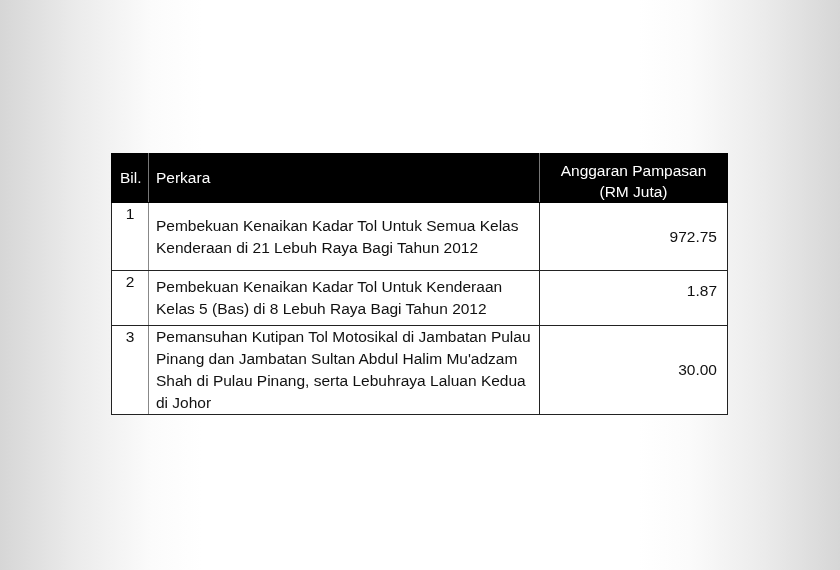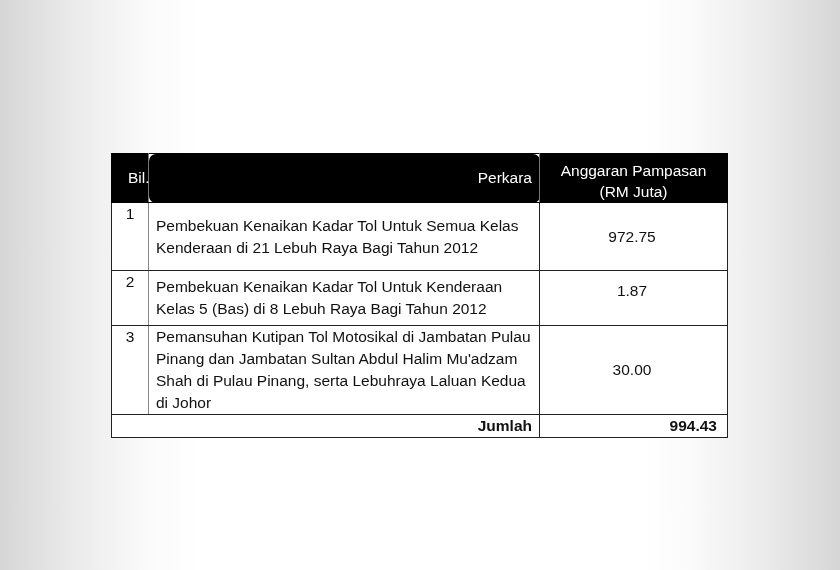--- a/index.html
+++ b/index.html
@@ -43,36 +43,36 @@
     }
     .doc-table thead th {
       background: #000;
       color: #fff;
       font-weight: normal;
       height: 43px;
       border-color: #000;
       border-right: 1px solid #777;
     }
     .doc-table thead th:last-child { border-right: 1px solid #000; }
-    .doc-table thead th.th-bil { text-align: right; padding: 0 16px; }
-    .doc-table thead th.th-perkara { text-align: right; border-radius: 7px; }
+    .doc-table thead th.th-bil { text-align: right; padding: 0 8px; }
+    .doc-table thead th.th-perkara { text-align: left; }
     .doc-table thead th.th-amount { text-align: center; line-height: 21px; padding-top: 5px; }
     .doc-table td.bil {
       text-align: center;
       vertical-align: top;
       padding-top: 2px;
       border-right: 1px solid #888;
     }
     .doc-table td.perkara {
       line-height: 22px;
       padding-top: 0;
       padding-bottom: 0;
     }
     .doc-table td.amount {
-      text-align: center;
+      text-align: right;
       padding-right: 10px;
       border-left: 1px solid #888;
     }
     .doc-table tbody tr.r1 td { height: 65px; }
     .doc-table tbody tr.r2 td { height: 43px; }
     .doc-table tbody tr.r3 td { height: 86px; }
     .doc-table tbody tr.r2 td.amount { vertical-align: top; padding-top: 11px; }
     .doc-table tr.total td {
       height: 22px;
       font-weight: bold;
@@ -106,18 +106,14 @@
     <tr class="r2">
       <td class="bil">2</td>
       <td class="perkara">Pembekuan Kenaikan Kadar Tol Untuk Kenderaan Kelas 5 (Bas) di 8 Lebuh Raya Bagi Tahun 2012</td>
       <td class="amount">1.87</td>
     </tr>
     <tr class="r3">
       <td class="bil">3</td>
       <td class="perkara">Pemansuhan Kutipan Tol Motosikal di Jambatan Pulau Pinang dan Jambatan Sultan Abdul Halim Mu'adzam Shah di Pulau Pinang, serta Lebuhraya Laluan Kedua di Johor</td>
       <td class="amount">30.00</td>
     </tr>
-    <tr class="total">
-      <td colspan="2">Jumlah</td>
-      <td class="total-amount">994.43</td>
-    </tr>
   </tbody>
 </table>
 
 </body></html>

